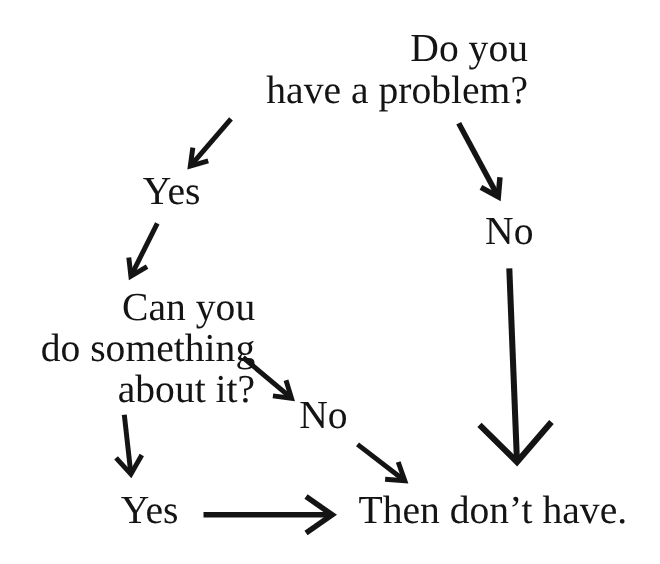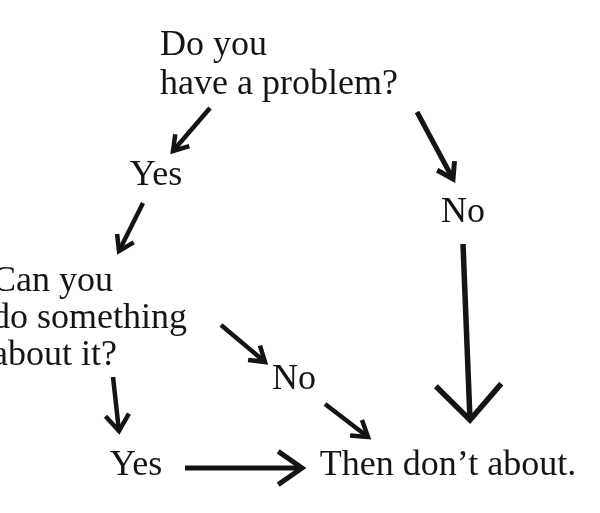--- a/index.html
+++ b/index.html
@@ -16,21 +16,21 @@
     font-family: "Liberation Serif", serif;
   }
   #arrows {
     position: absolute;
     left: 0; top: 0;
     width: 600px; height: 513px;
   }
   .node {
     position: absolute;
     transform: translateX(-50%);
-    text-align: left;
+    text-align: right;
     font-size: 36px;
     line-height: 39px;
     color: #141414;
     white-space: pre-line;
   }
   #node-problem   { left: 320px; top: 24px;  width: 320px; }
   #label-yes-1    { left: 156px; top: 154px; }
   #label-no-1     { left: 463px; top: 191px; }
   #node-something { left: 112px; top: 261px; width: 240px; line-height: 37px; }
   #label-no-2     { left: 294px; top: 358px; }
@@ -84,14 +84,14 @@
   <div class="node" id="label-no-1">No</div>
 
   <div class="node" id="node-something">Can you
 do something
 about it?</div>
 
   <div class="node" id="label-no-2">No</div>
 
   <div class="node" id="label-yes-2">Yes</div>
 
-  <div class="node" id="node-worry">Then don’t about.</div>
+  <div class="node" id="node-worry">Then don’t have.</div>
 </div>
 
 </body></html>

